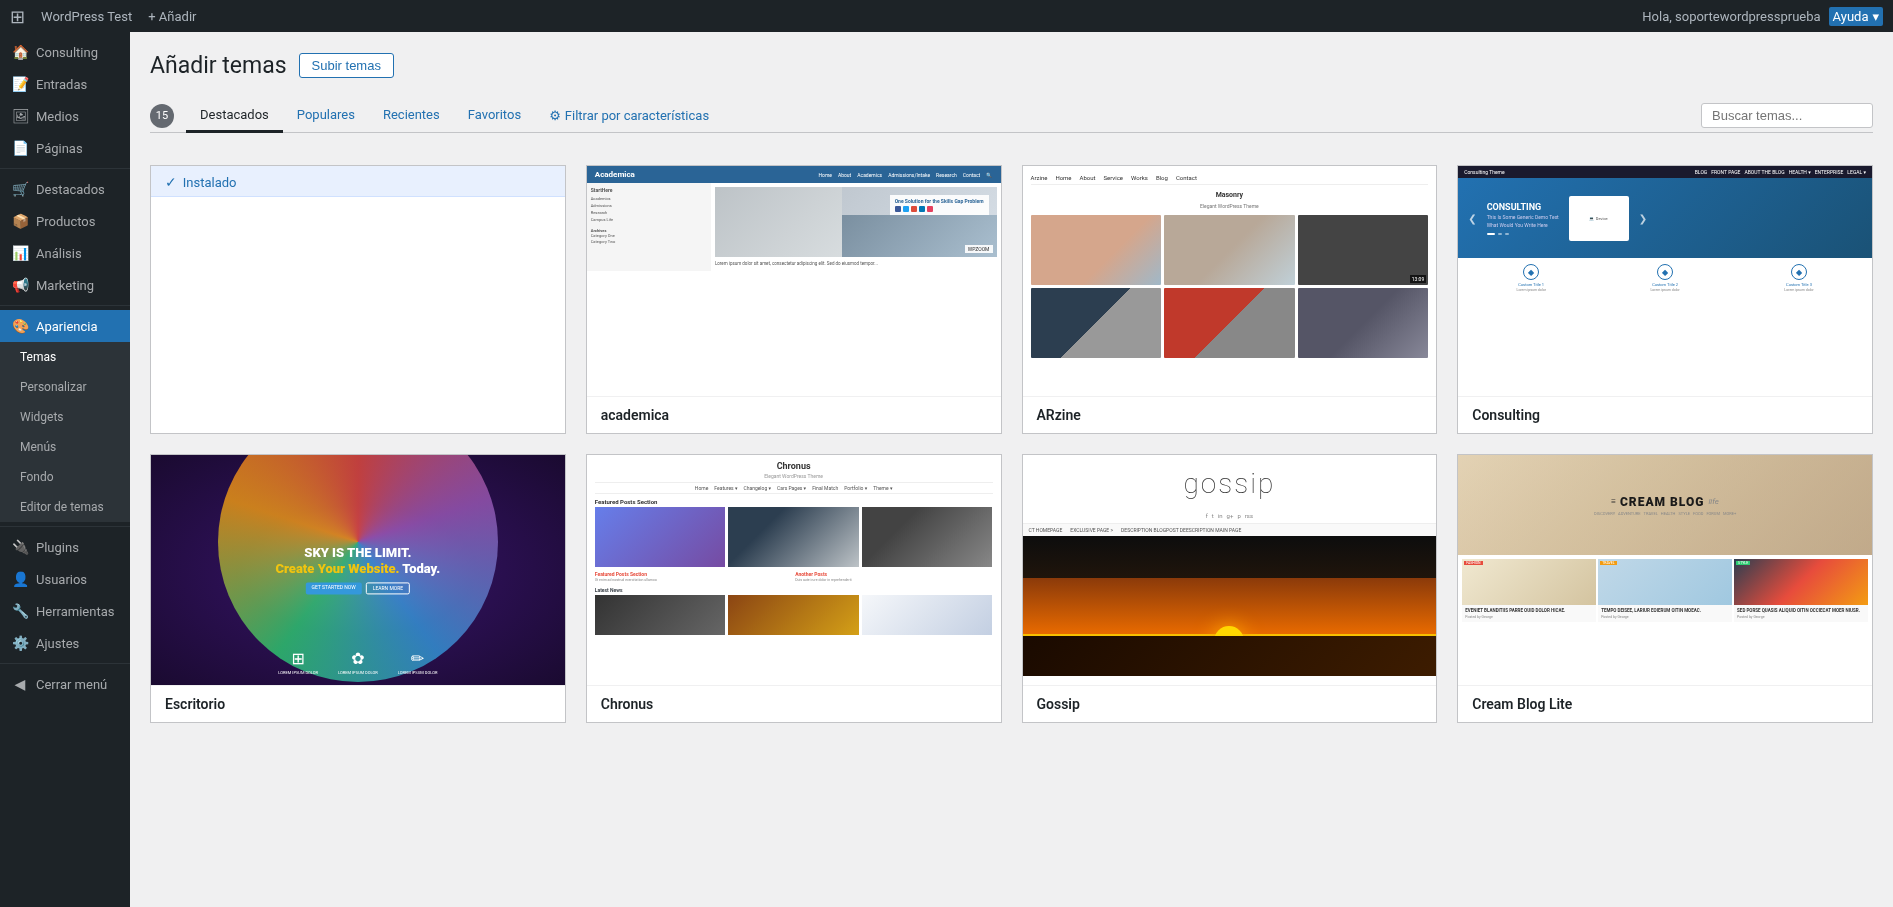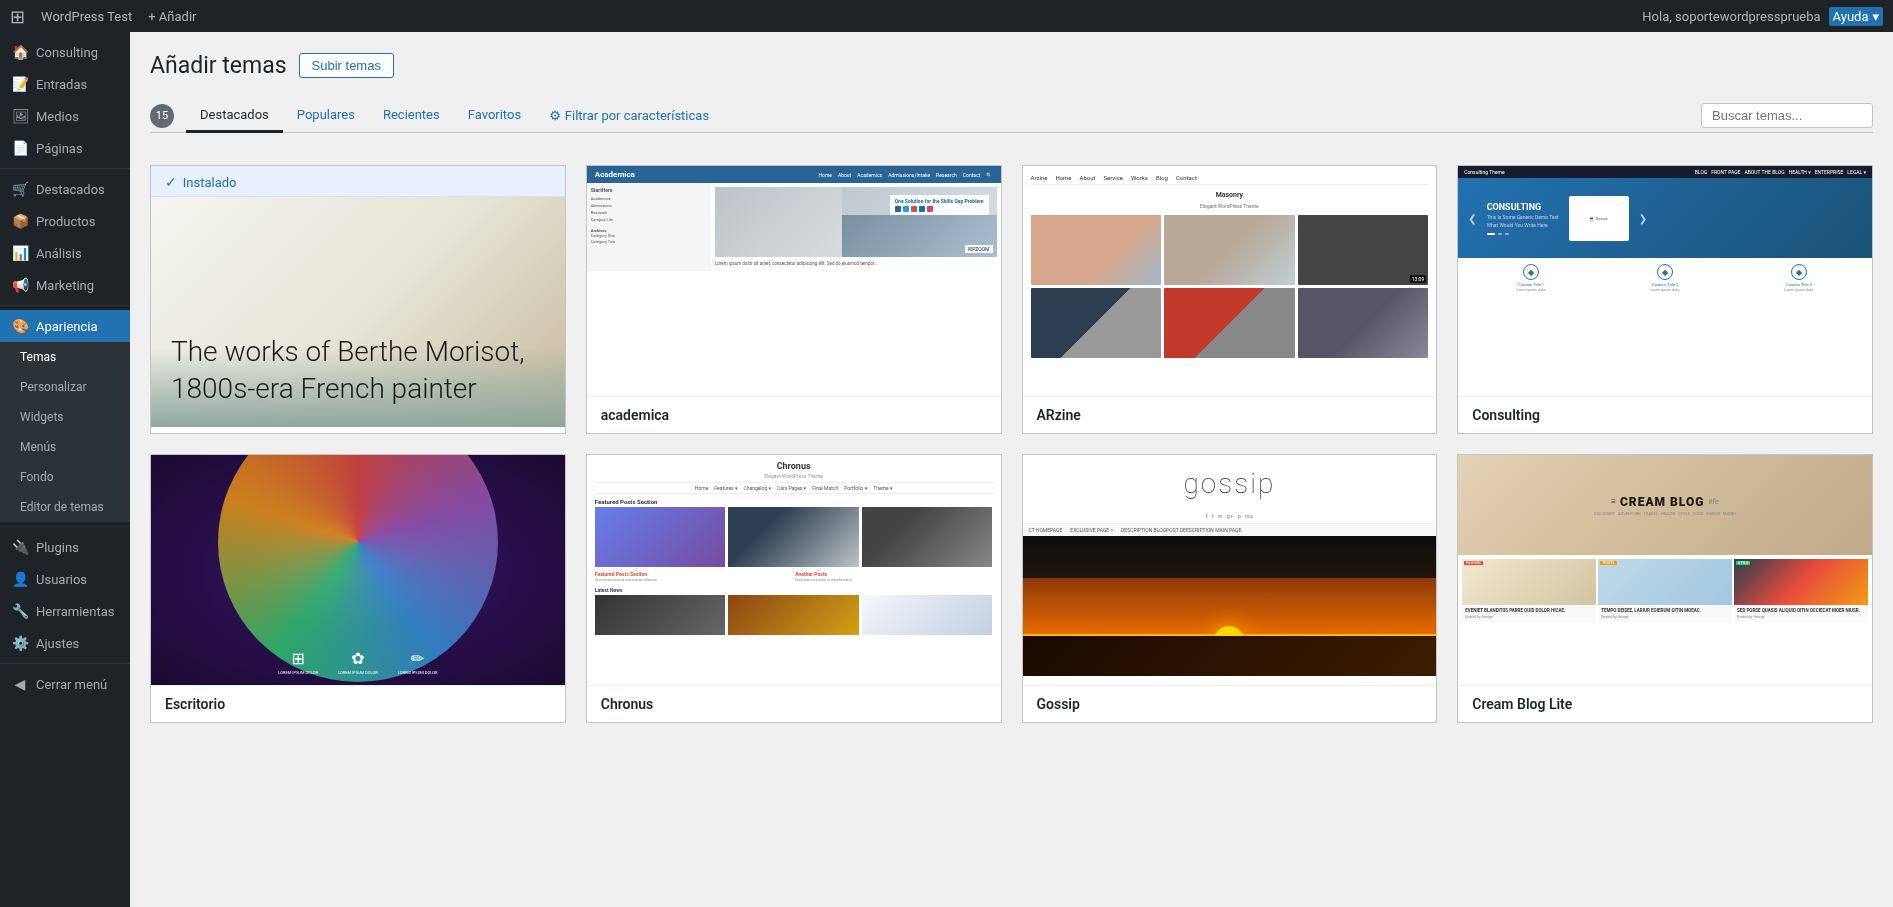--- a/index.html
+++ b/index.html
@@ -431,24 +431,20 @@
     <input class="search-themes" type="text" placeholder="Buscar temas..." style="">
   </div>
 
   <div class="theme-grid">
 
     <div class="theme-card theme-card-installed">
       <div class="installed-badge">
         <span class="check-icon">✓</span>
         <span>Instalado</span>
       </div>
-      <div class="theme-preview">
-        <div class="theme-preview-text">The works of Berthe Morisot, 1800s-era French painter</div>
-        <div class="preview-img-bottom"></div>
-      </div>
     </div>
 
     <div class="theme-card">
       <div class="theme-preview">
         <div style="width:100%;height:100%;" class="academica-preview">
           <div class="academica-header">
             <span style="font-size:8px;font-weight:bold;">Academica</span>
             <div style="display:flex;gap:6px;font-size:5px;">
               <span>Home</span>
               <span>About</span>
@@ -580,20 +576,27 @@
         </div>
       </div>
       <div class="theme-info">
         <div class="theme-name">Consulting</div>
       </div>
     </div>
 
     <div class="theme-card">
       <div class="theme-preview mesmerize-preview">
         <div class="mesmerize-flower"></div>
+        <div class="mesmerize-text">
+          <h2>SKY IS THE LIMIT.<br><span>Create Your Website.</span> Today.</h2>
+          <div class="mesmerize-btns">
+            <div class="mesmerize-btn">GET STARTED NOW</div>
+            <div class="mesmerize-btn outline">LEARN MORE</div>
+          </div>
+        </div>
         <div class="mesmerize-icons">
           <div class="mesmerize-icon-item">
             <div style="font-size:16px;">⊞</div>
             <div style="font-size:4px;margin-top:2px;">LOREM IPSUM DOLOR</div>
           </div>
           <div class="mesmerize-icon-item">
             <div style="font-size:16px;">✿</div>
             <div style="font-size:4px;margin-top:2px;">LOREM IPSUM DOLOR</div>
           </div>
           <div class="mesmerize-icon-item">

